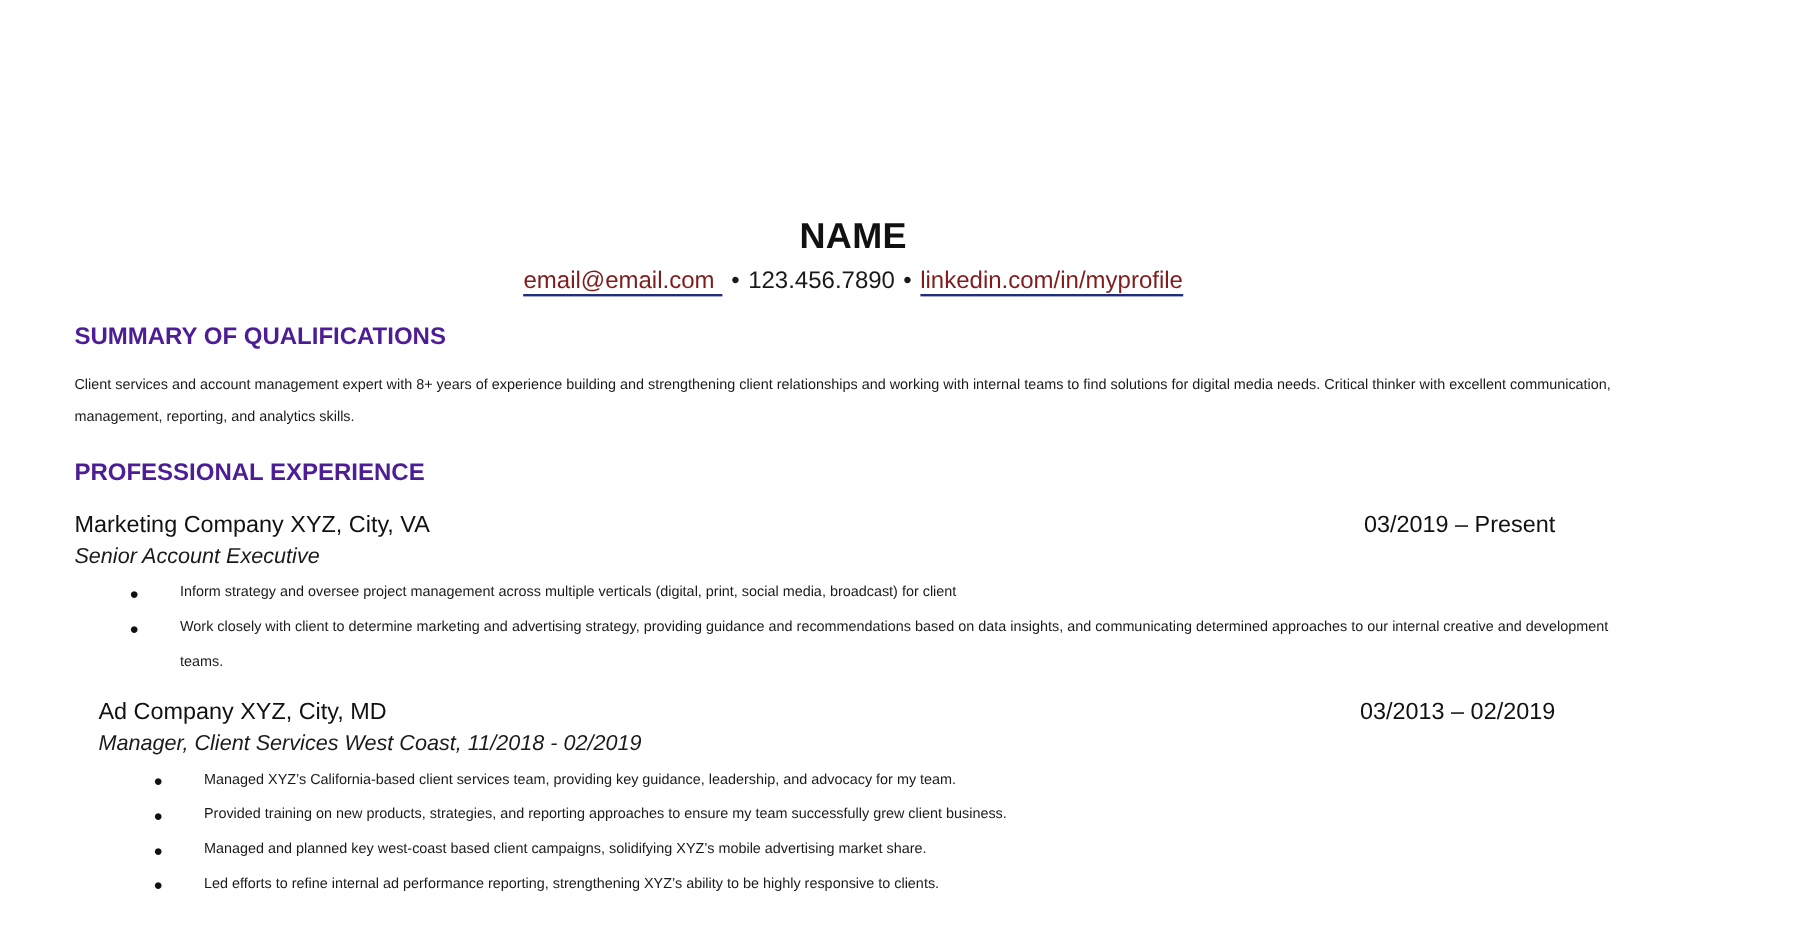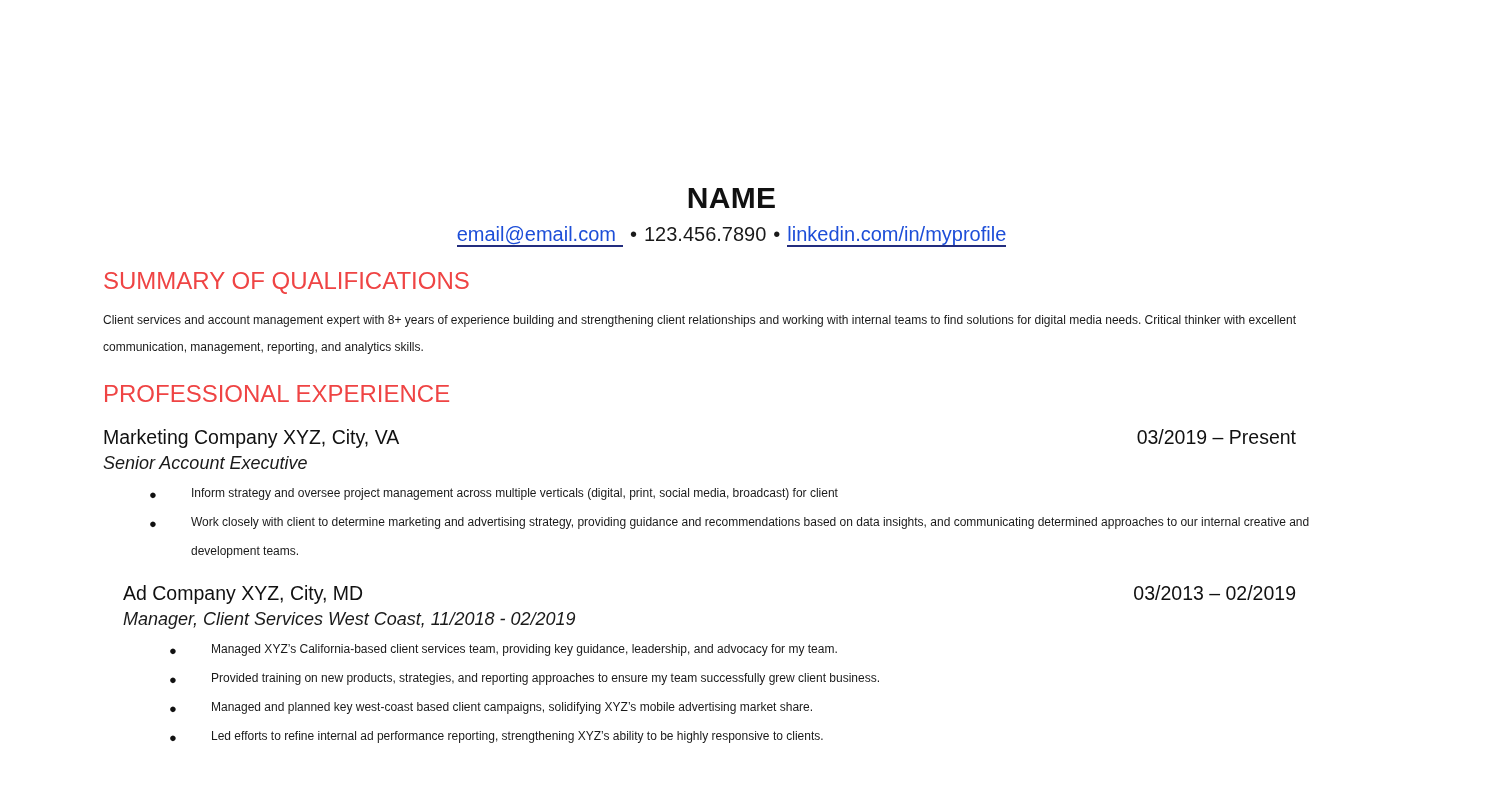--- a/index.html
+++ b/index.html
@@ -1,30 +1,30 @@
 <!DOCTYPE html>
 <html><head>
 <meta charset="utf-8">
 <style>
   html,body{margin:0;padding:0;}
   body{
     width:1500px;height:785px;overflow:hidden;background:#ffffff;
     font-family:"Liberation Sans","DejaVu Sans",sans-serif;color:#1a1a1a;
     -webkit-font-smoothing:antialiased;
   }
-  .page{padding:183px 140px 0 103px;}
+  .page{padding:183px 140px 0 62px;}
   .name{
     margin:0;font-size:30px;line-height:30px;font-weight:700;text-align:center;
     letter-spacing:.3px;color:#111;
   }
   .contact{margin-top:7px;text-align:center;font-size:20px;line-height:28px;white-space:nowrap;}
-  .link{color:#1d4ed8;text-decoration:none;border-bottom:2px solid #232D7E;cursor:pointer;}
+  .link{color:#7f1d1d;text-decoration:none;border-bottom:2px solid #232D7E;cursor:pointer;}
   .link.email{padding-right:7px;}
   .sep{margin:0 7px;color:#1a1a1a;}
-  .section-heading{margin:21px 0 0 0;font-size:24px;line-height:24px;font-weight:400;color:#ef4444;}
+  .section-heading{margin:21px 0 0 0;font-size:20px;line-height:24px;font-weight:700;color:#4c1d95;}
   .summary-p{margin:14px 0 0 0;font-size:12px;line-height:27px;}
   .job{margin-top:18px;}
   .job.second{margin-top:14px;margin-left:20px;}
   .job-header{display:flex;justify-content:space-between;align-items:baseline;
     font-size:19.5px;font-weight:400;line-height:26px;color:#111;}
   .job-dates{padding-right:64px;white-space:nowrap;}
   .job-role{font-size:18px;font-style:italic;line-height:27px;}
   ul.bullets{list-style:none;margin:2px 0 0 0;padding:0 0 0 46px;font-size:12px;line-height:29px;}
   ul.bullets li{position:relative;padding-left:42px;}
   ul.bullets li::before{

